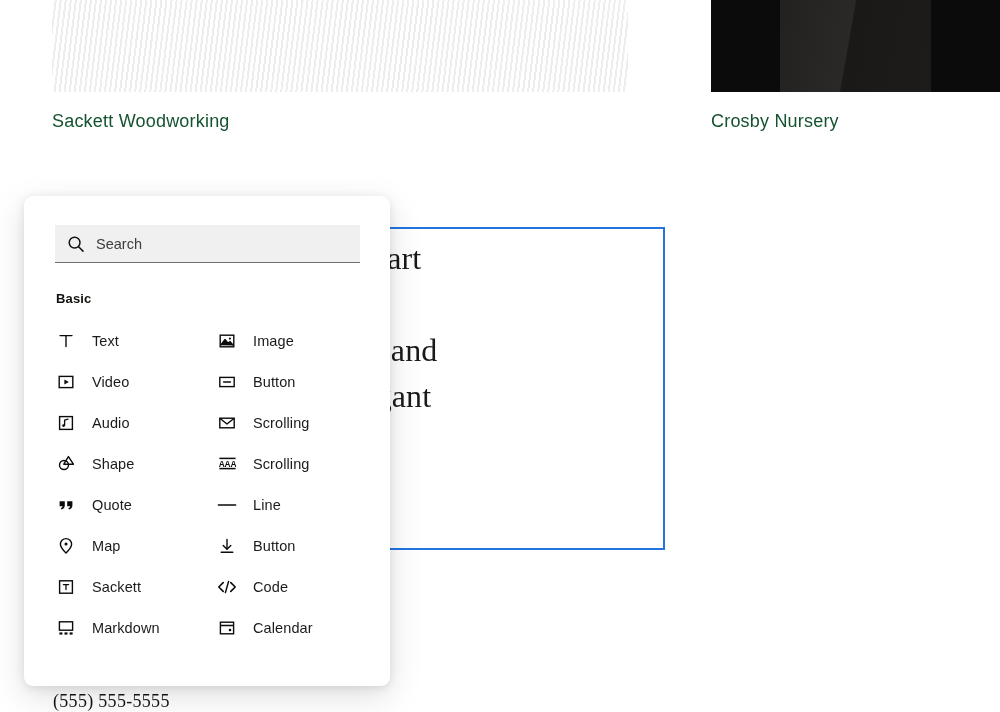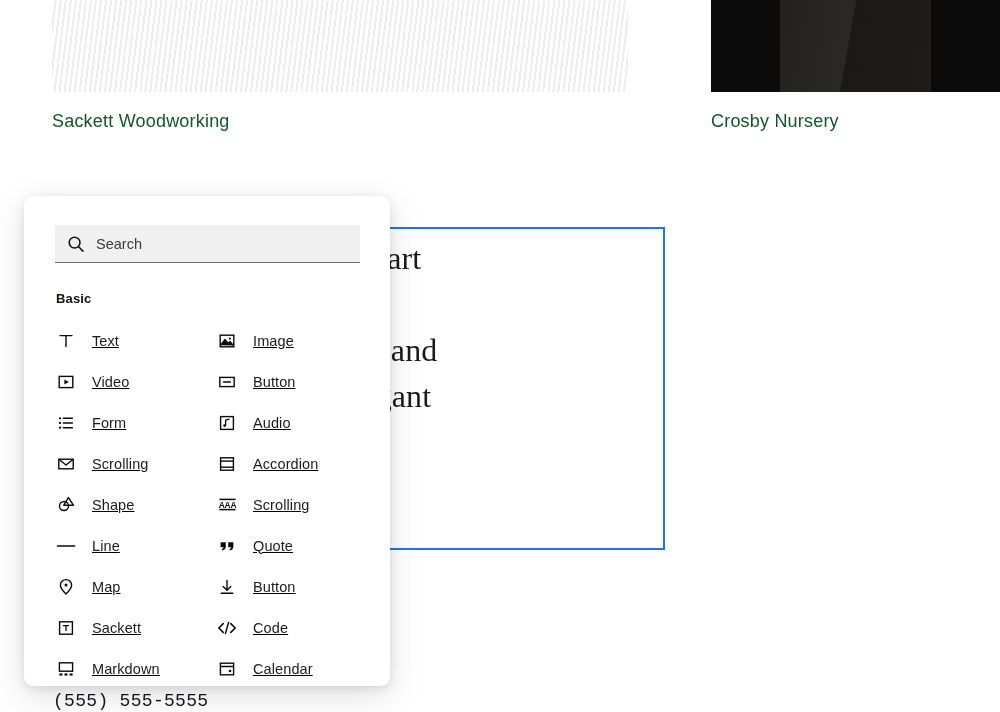--- a/index.html
+++ b/index.html
@@ -98,21 +98,21 @@
     font-size: 18px;
     color: #14532d;
     letter-spacing: .2px;
     padding-top: 19px;
   }
 
   .phone {
     position: absolute;
     left: 53px;
     top: 691px;
-    font-family: Liberation Mono, monospace;
+    font-family: Liberation Serif, serif;
     font-size: 18px;
     color: #16161a;
     letter-spacing: .3px;
   }
 
   
   .text-block {
     position: absolute;
     left: 167px;
     top: 227px;
@@ -176,21 +176,20 @@
     color: #12130f;
     letter-spacing: .15px;
     margin: 0 0 14px 1px;
   }
 
   .grid {
     display: grid;
     grid-template-columns: 161px 1fr;
     row-gap: 0;
     column-gap: 0;
-    text-decoration: underline;
   }
 
   .item {
     display: flex;
     align-items: center;
     gap: 15px;
     height: 41px;
     cursor: pointer;
     user-select: none;
   }
@@ -290,33 +289,20 @@
     <div class="item">
       <span class="ico">
         <svg width="18" height="18" viewBox="0 0 18 18" fill="none" stroke="#0b0b0b" stroke-width="1.4">
           <rect x="1.8" y="4.4" width="14.4" height="9.2"></rect>
           <line x1="5.6" y1="9" x2="12.4" y2="9" stroke-linecap="round"></line>
         </svg>
       </span>
       <span class="lbl">Button</span>
     </div>
 
-    <div class="item">
-      <span class="ico">
-        <svg width="18" height="18" viewBox="0 0 18 18" fill="none" stroke="#0b0b0b" stroke-width="1.5" stroke-linecap="round">
-          <circle cx="3" cy="4.3" r="1.15" fill="#0b0b0b" stroke="none"></circle>
-          <circle cx="3" cy="9" r="1.15" fill="#0b0b0b" stroke="none"></circle>
-          <circle cx="3" cy="13.7" r="1.15" fill="#0b0b0b" stroke="none"></circle>
-          <line x1="6.4" y1="4.3" x2="15.4" y2="4.3"></line>
-          <line x1="6.4" y1="9" x2="15.4" y2="9"></line>
-          <line x1="6.4" y1="13.7" x2="15.4" y2="13.7"></line>
-        </svg>
-      </span>
-      <span class="lbl">Form</span>
-    </div>
 
     <div class="item">
       <span class="ico">
         <svg width="18" height="18" viewBox="0 0 18 18" fill="none" stroke="#0b0b0b" stroke-width="1.4">
           <rect x="2.6" y="2.6" width="12.8" height="12.8"></rect>
           <path d="M11 5.2 L7.6 6.1 L7.6 11.3" stroke-width="1.3" stroke-linecap="round" stroke-linejoin="round"></path>
           <circle cx="6.6" cy="11.6" r="1.35" fill="#0b0b0b" stroke="none"></circle>
         </svg>
       </span>
       <span class="lbl">Audio</span>
@@ -325,30 +311,20 @@
     <div class="item">
       <span class="ico">
         <svg width="18" height="18" viewBox="0 0 18 18" fill="none" stroke="#0b0b0b" stroke-width="1.4">
           <rect x="1.8" y="4.2" width="14.4" height="9.6"></rect>
           <path d="M1.8 4.2 L9 10 L16.2 4.2" stroke-linejoin="round"></path>
         </svg>
       </span>
       <span class="lbl">Scrolling</span>
     </div>
 
-    <div class="item">
-      <span class="ico">
-        <svg width="18" height="18" viewBox="0 0 18 18" fill="none" stroke="#0b0b0b" stroke-width="1.4">
-          <rect x="2.6" y="2.8" width="12.8" height="12.4"></rect>
-          <line x1="2.6" y1="6.1" x2="15.4" y2="6.1"></line>
-          <line x1="2.6" y1="12.2" x2="15.4" y2="12.2"></line>
-        </svg>
-      </span>
-      <span class="lbl">Accordion</span>
-    </div>
 
     <div class="item">
       <span class="ico">
         <svg width="19" height="19" viewBox="0 0 19 19" fill="none" stroke="#0b0b0b" stroke-width="1.4">
           <circle cx="7" cy="11" r="4.5"></circle>
           <path d="M11.4 2.6 L16.4 10.2 L6.8 10.2 Z" stroke-linejoin="round"></path>
         </svg>
       </span>
       <span class="lbl">Shape</span>
     </div>
@@ -359,35 +335,35 @@
           <line x1="1.4" y1="3.4" x2="17.6" y2="3.4" stroke-width="1.5"></line>
           <line x1="1.4" y1="13.6" x2="17.6" y2="13.6" stroke-width="1.5"></line>
           <text x="9.5" y="11.8" font-family="Liberation Sans, sans-serif" font-size="8.4" font-weight="bold" fill="#0b0b0b" stroke="none" text-anchor="middle" letter-spacing="-0.2">AAA</text>
         </svg>
       </span>
       <span class="lbl">Scrolling</span>
     </div>
 
     <div class="item">
       <span class="ico">
-        <svg width="20" height="18" viewBox="0 0 20 18" fill="none" stroke="#0b0b0b" stroke-width="1.5" stroke-linecap="round">
-          <line x1="1.4" y1="9" x2="18.6" y2="9"></line>
-        </svg>
-      </span>
-      <span class="lbl">Line</span>
-    </div>
-
-    <div class="item">
-      <span class="ico">
         <svg width="18" height="18" viewBox="0 0 18 18" fill="#0b0b0b" stroke="none">
           <path d="M2.6 5.2 h5.2 v4.2 c0 2.4 -1.6 3.6 -3.4 4.1 l-0.6 -1.4 c1.1 -0.4 1.7 -1 1.8 -1.9 h-3 z"></path>
           <path d="M10.2 5.2 h5.2 v4.2 c0 2.4 -1.6 3.6 -3.4 4.1 l-0.6 -1.4 c1.1 -0.4 1.7 -1 1.8 -1.9 h-3 z"></path>
         </svg>
       </span>
       <span class="lbl">Quote</span>
+    </div>
+
+    <div class="item">
+      <span class="ico">
+        <svg width="20" height="18" viewBox="0 0 20 18" fill="none" stroke="#0b0b0b" stroke-width="1.5" stroke-linecap="round">
+          <line x1="1.4" y1="9" x2="18.6" y2="9"></line>
+        </svg>
+      </span>
+      <span class="lbl">Line</span>
     </div>
 
     <div class="item">
       <span class="ico">
         <svg width="18" height="18" viewBox="0 0 18 18" fill="none" stroke="#0b0b0b" stroke-width="1.4">
           <path d="M9 16 C9 16 14.6 10.4 14.6 7.2 A5.6 5.6 0 0 0 3.4 7.2 C3.4 10.4 9 16 9 16 Z" stroke-linejoin="round"></path>
           <circle cx="9" cy="7.1" r="1.5" fill="#0b0b0b" stroke="none"></circle>
         </svg>
       </span>
       <span class="lbl">Map</span>

